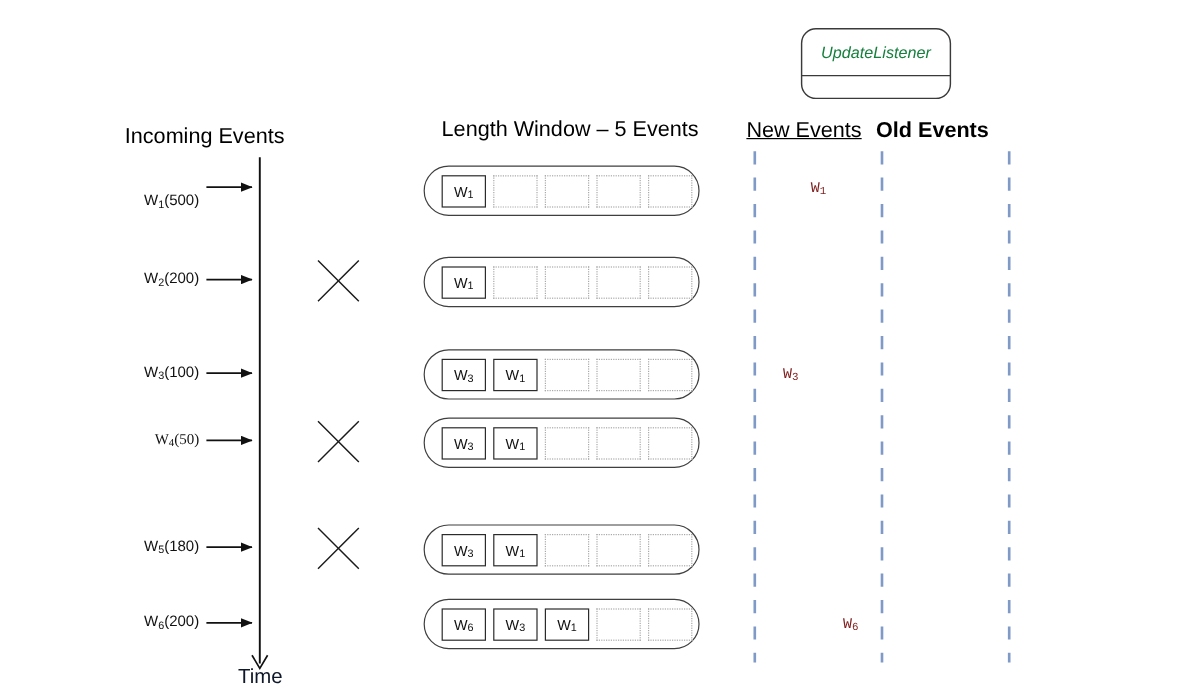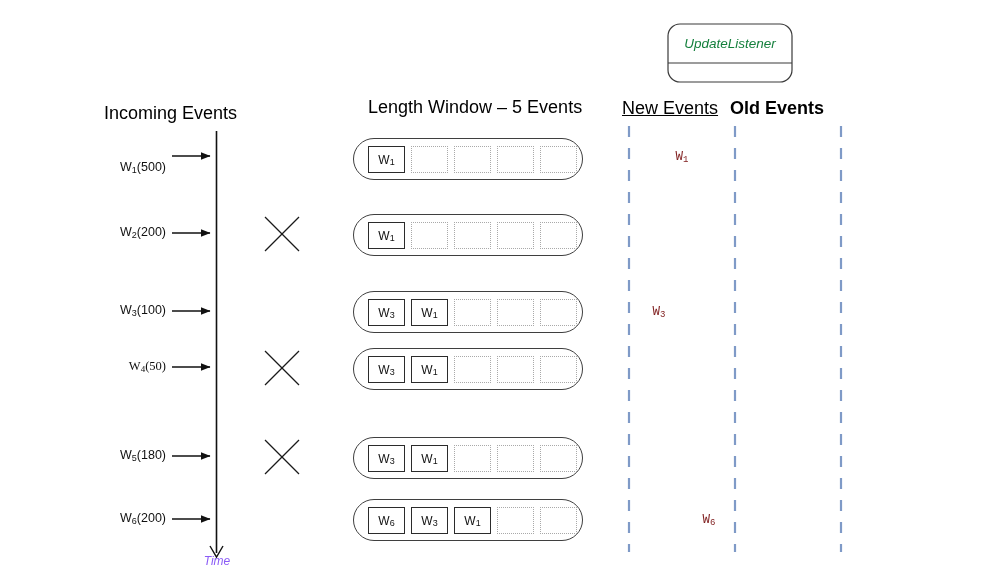--- a/index.html
+++ b/index.html
@@ -45,25 +45,24 @@
     text-align: right;
   }
   .evt-label sub {
     font-size: 9px;
     vertical-align: baseline;
     position: relative;
     top: 2px;
   }
   .time-label {
     position: absolute;
-    font-size: 12px;
-    color: #8b5cf6;
+    font-size: 17px;
+    color: #0f172a;
     text-align: center;
     white-space: nowrap;
-    font-style: italic;
   }
   .listener-title {
     position: absolute;
     font-style: italic;
     font-size: 13.5px;
     color: #15803d;
     text-align: center;
     white-space: nowrap;
   }
   .newevt {

